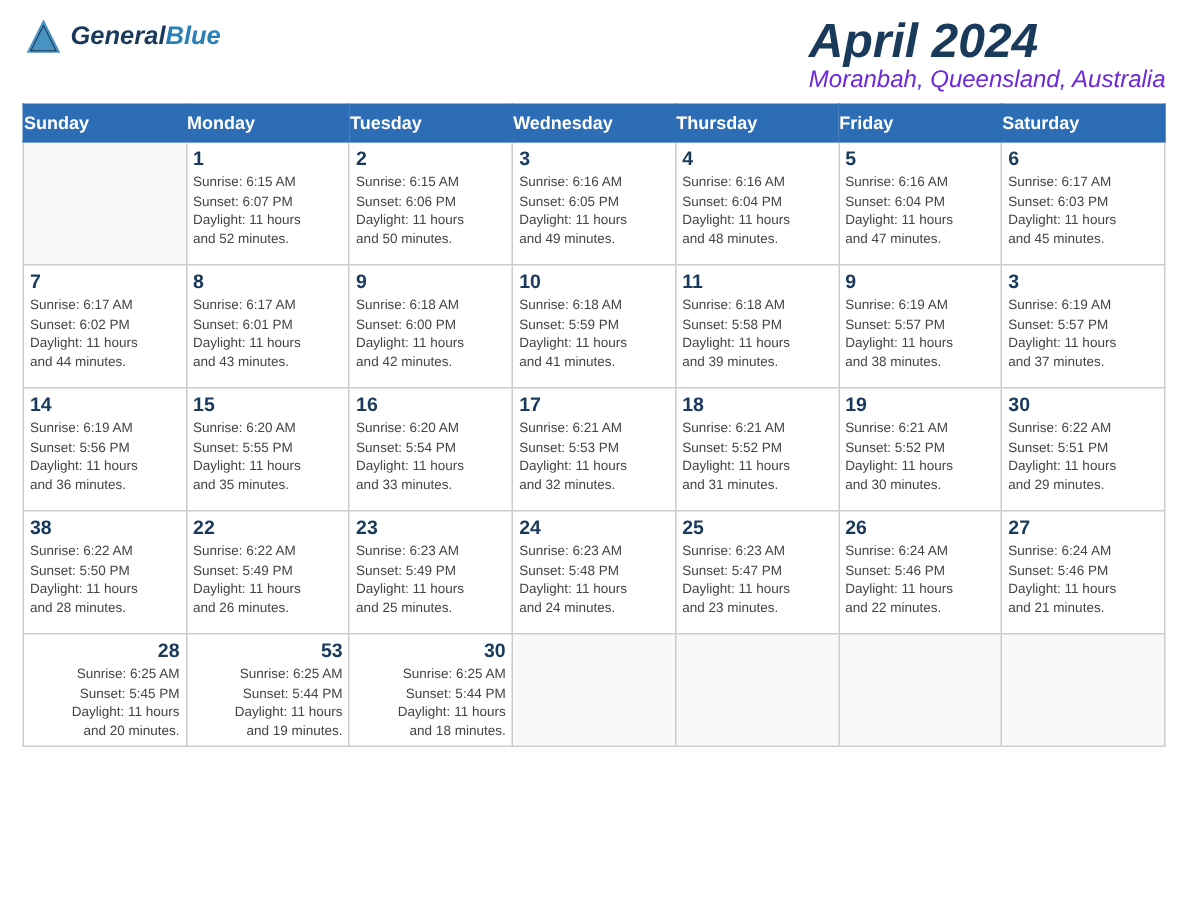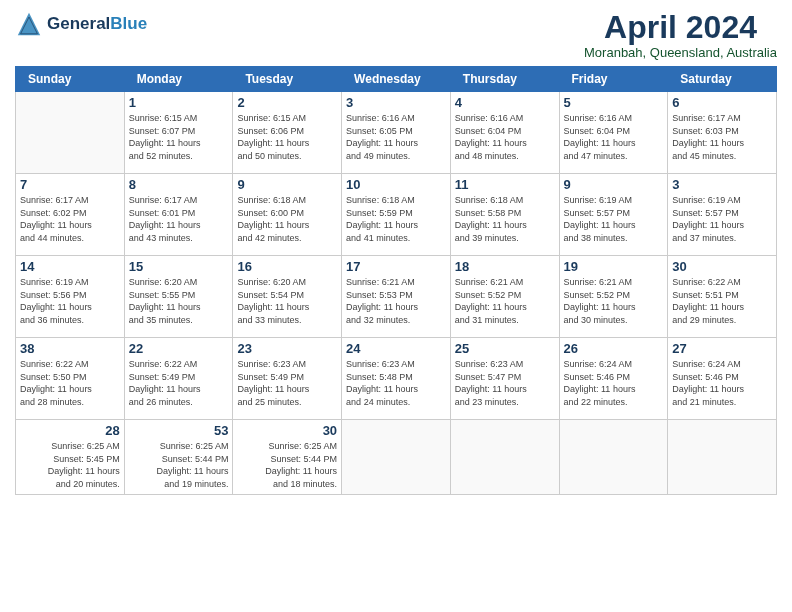--- a/index.html
+++ b/index.html
@@ -12,55 +12,56 @@
     }
     .container {
       width: 792px;
       padding: 10px 15px 5px 15px;
     }
     .header-row {
       display: flex;
       align-items: flex-start;
       justify-content: space-between;
       margin-bottom: 6px;
+      font-style: italic;
     }
     .logo {
       display: flex;
       align-items: center;
     }
     .logo-icon {
       width: 28px;
       height: 28px;
       margin-right: 4px;
     }
     .title-block {
-      text-align: center;
+      text-align: left;
     }
     .month-title {
       font-size: 32px;
       font-weight: bold;
       color: #1a3a5c;
       line-height: 1.1;
     }
     .subtitle {
-      font-size: 13px;
-      color: #14532d;
+      font-size: 16px;
+      color: #6d28d9;
       font-weight: normal;
     }
     table {
       width: 100%;
       border-collapse: collapse;
       table-layout: fixed;
     }
     th {
       background-color: #2d6db5;
       color: #fff;
       font-size: 12px;
       font-weight: bold;
-      padding: 5px 12px;
+      padding: 5px 0;
       text-align: left;
       border: 1px solid #2d6db5;
     }
     td {
       vertical-align: top;
       border: 1px solid #ccc;
       padding: 3px 4px;
       font-size: 9.5px;
       color: #333;
       height: 82px;

